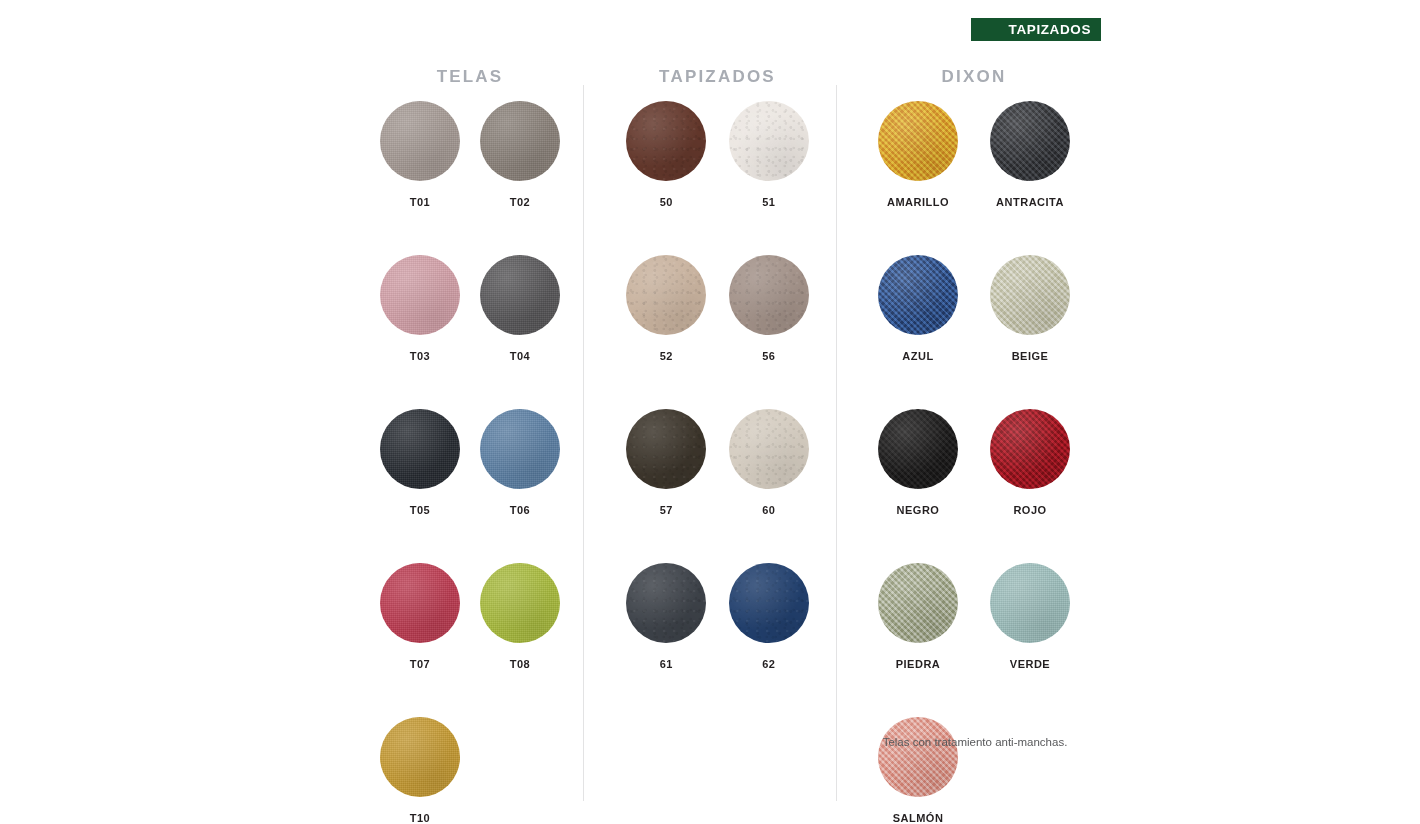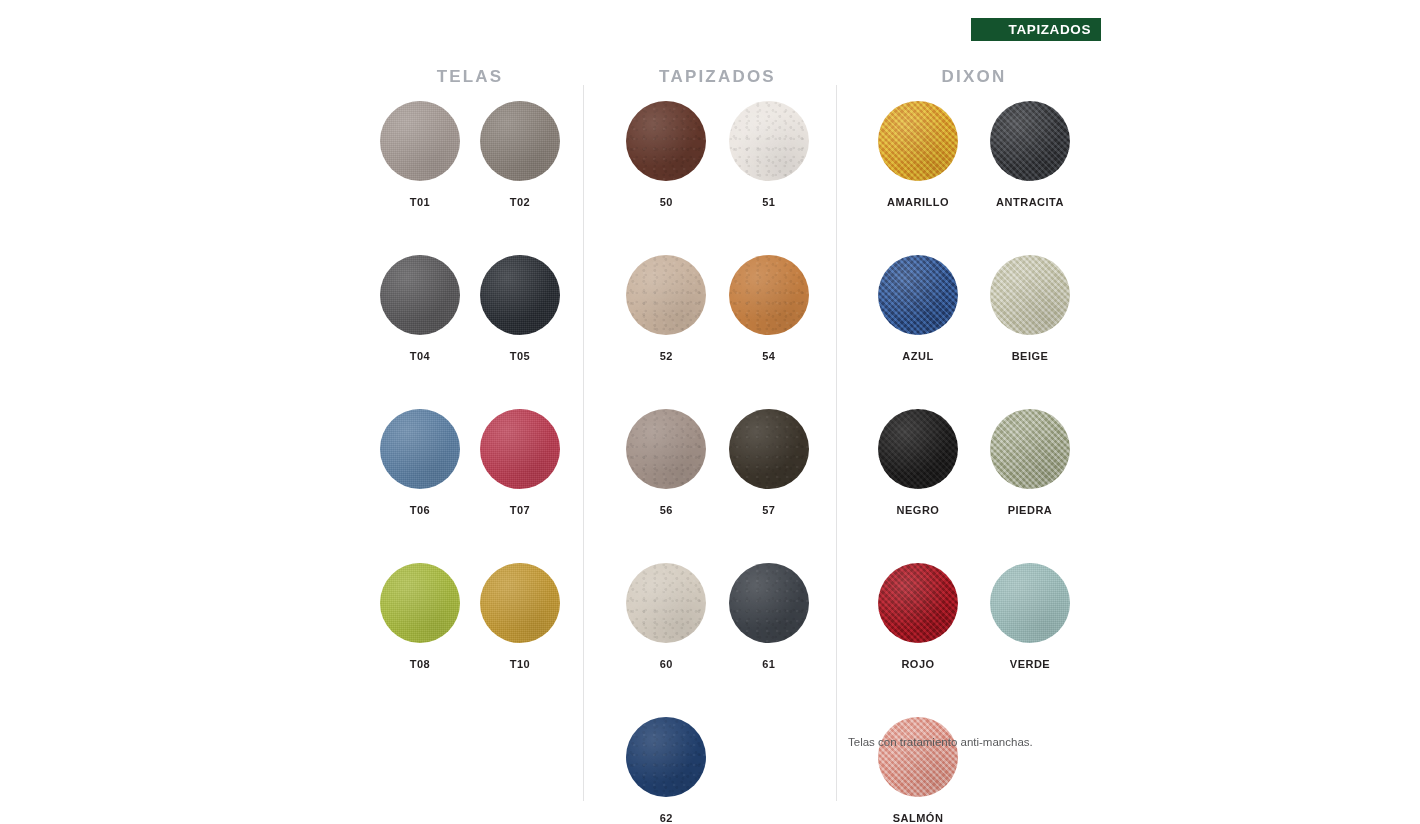--- a/index.html
+++ b/index.html
@@ -141,21 +141,21 @@
     height: 716px;
     background: #e3e3e4;
   }
 
   
   #footnote {
     position: absolute;
     left: 848px;
     top: 734px;
     width: 254px;
-    text-align: left;
+    text-align: center;
     font-size: 11.5px;
     color: #58595b;
     line-height: 1.4;
   }
 </style>
 </head>
 <body>
 
 <div id="header-badge">
   <span class="badge-text">TAPIZADOS</span>
@@ -168,20 +168,24 @@
     <div class="column" style="left: 370px; width: 200px;">
       <div class="column-title">TELAS</div>
       <div class="swatch-grid">
         <div class="swatch-cell">
           <div class="swatch-disc tex-fabric" style="background: rgb(165, 154, 148);"></div>
           <div class="swatch-label">T01</div>
         </div>
         <div class="swatch-cell">
           <div class="swatch-disc tex-fabric" style="background: rgb(138, 129, 121);"></div>
           <div class="swatch-label">T02</div>
+        </div>
+        <div class="swatch-cell">
+          <div class="swatch-disc tex-fabric" style="background: rgb(211, 160, 168);"></div>
+          <div class="swatch-label">T03</div>
         </div>
         <div class="swatch-cell">
           <div class="swatch-disc tex-fabric" style="background: rgb(87, 86, 88);"></div>
           <div class="swatch-label">T04</div>
         </div>
         <div class="swatch-cell">
           <div class="swatch-disc tex-fabric" style="background: rgb(38, 42, 49);"></div>
           <div class="swatch-label">T05</div>
         </div>
         <div class="swatch-cell">
@@ -211,24 +215,20 @@
         </div>
         <div class="swatch-cell">
           <div class="swatch-disc tex-leather" style="background: rgb(236, 231, 226);"></div>
           <div class="swatch-label">51</div>
         </div>
         <div class="swatch-cell">
           <div class="swatch-disc tex-leather" style="background: rgb(201, 179, 159);"></div>
           <div class="swatch-label">52</div>
         </div>
         <div class="swatch-cell">
-          <div class="swatch-disc tex-leather" style="background: rgb(197, 127, 66);"></div>
-          <div class="swatch-label">54</div>
-        </div>
-        <div class="swatch-cell">
           <div class="swatch-disc tex-leather" style="background: rgb(163, 146, 137);"></div>
           <div class="swatch-label">56</div>
         </div>
         <div class="swatch-cell">
           <div class="swatch-disc tex-leather" style="background: rgb(61, 54, 44);"></div>
           <div class="swatch-label">57</div>
         </div>
         <div class="swatch-cell">
           <div class="swatch-disc tex-leather" style="background: rgb(213, 205, 193);"></div>
           <div class="swatch-label">60</div>
@@ -260,26 +260,26 @@
         </div>
         <div class="swatch-cell">
           <div class="swatch-disc tex-weave" style="background: rgb(198, 197, 176);"></div>
           <div class="swatch-label">BEIGE</div>
         </div>
         <div class="swatch-cell">
           <div class="swatch-disc tex-weave" style="background: rgb(32, 31, 31);"></div>
           <div class="swatch-label">NEGRO</div>
         </div>
         <div class="swatch-cell">
+          <div class="swatch-disc tex-weave" style="background: rgb(156, 24, 34);"></div>
+          <div class="swatch-label">ROJO</div>
+        </div>
+        <div class="swatch-cell">
           <div class="swatch-disc tex-weave" style="background: rgb(167, 172, 147);"></div>
           <div class="swatch-label">PIEDRA</div>
-        </div>
-        <div class="swatch-cell">
-          <div class="swatch-disc tex-weave" style="background: rgb(156, 24, 34);"></div>
-          <div class="swatch-label">ROJO</div>
         </div>
         <div class="swatch-cell">
           <div class="swatch-disc tex-weave-soft" style="background: rgb(155, 189, 187);"></div>
           <div class="swatch-label">VERDE</div>
         </div>
         <div class="swatch-cell">
           <div class="swatch-disc tex-weave" style="background: rgb(221, 157, 146);"></div>
           <div class="swatch-label">SALMÓN</div>
         </div>
       </div>

